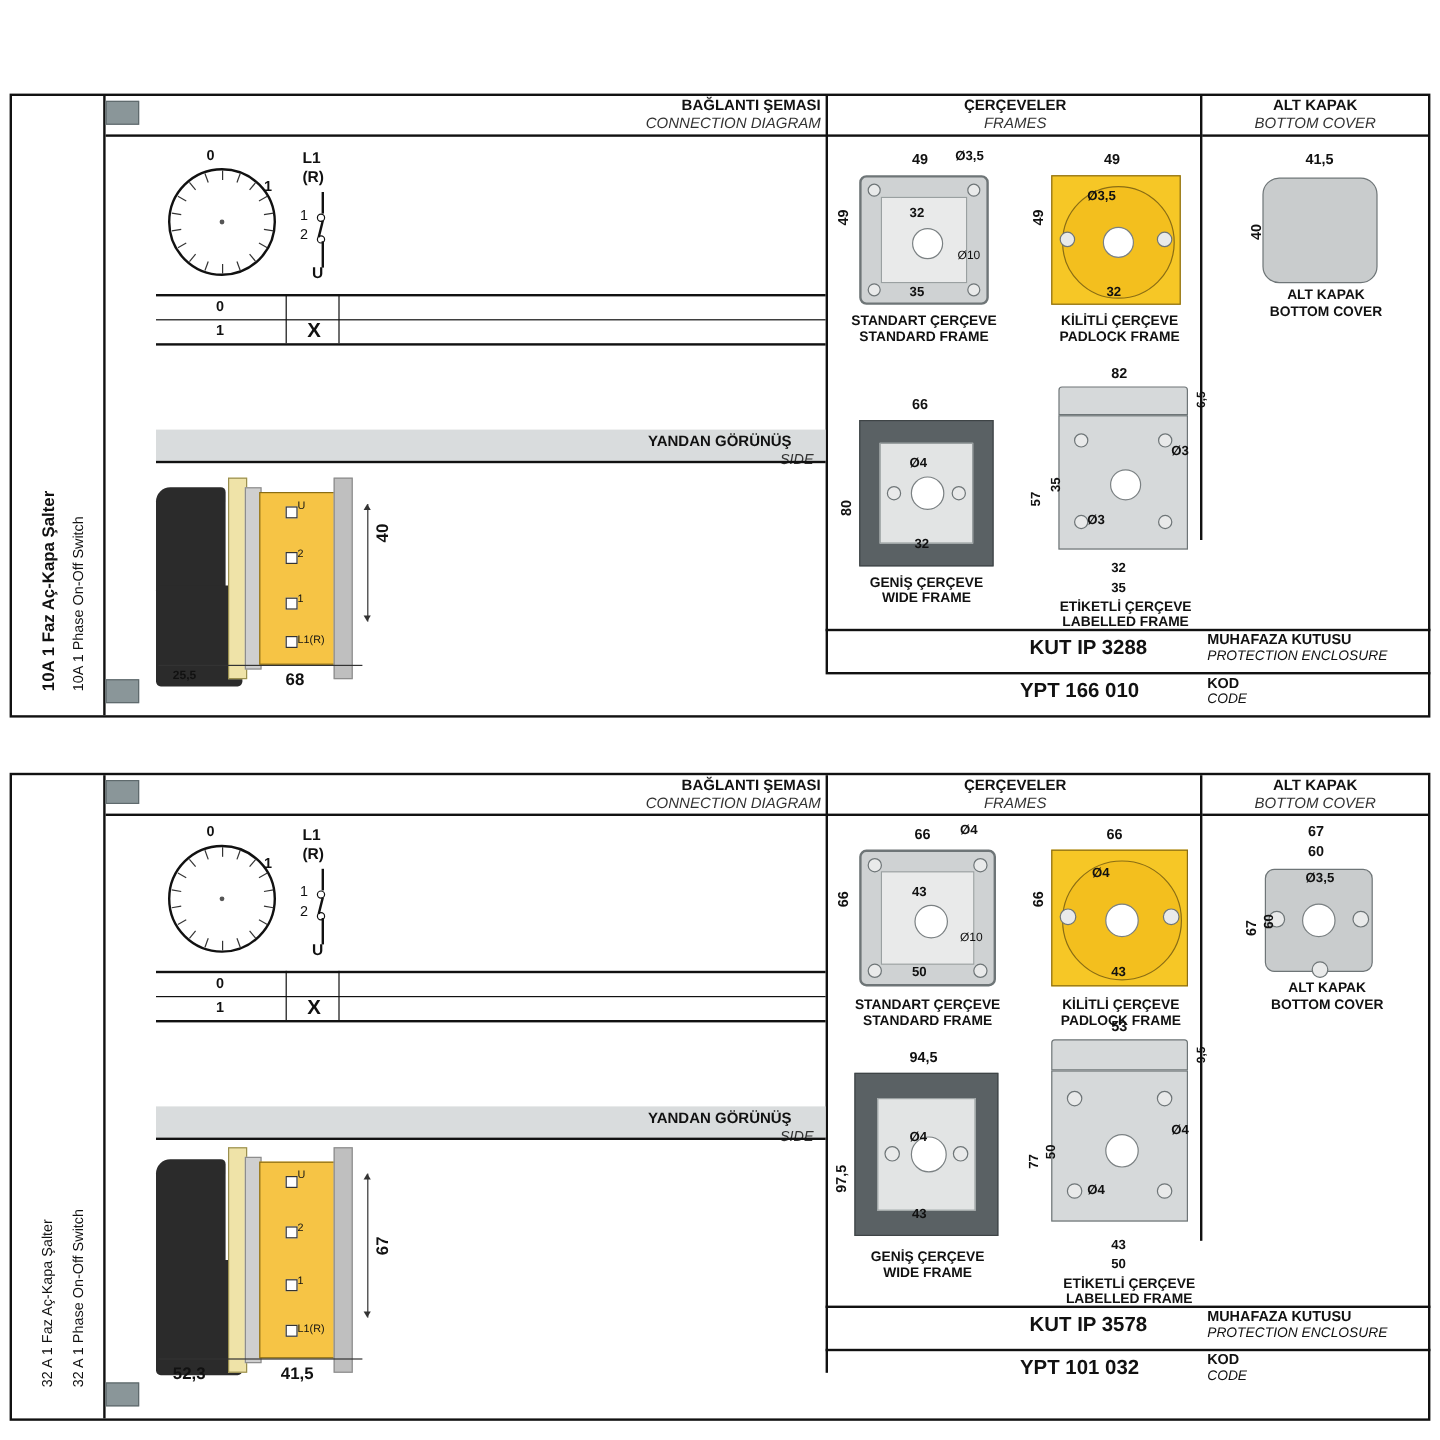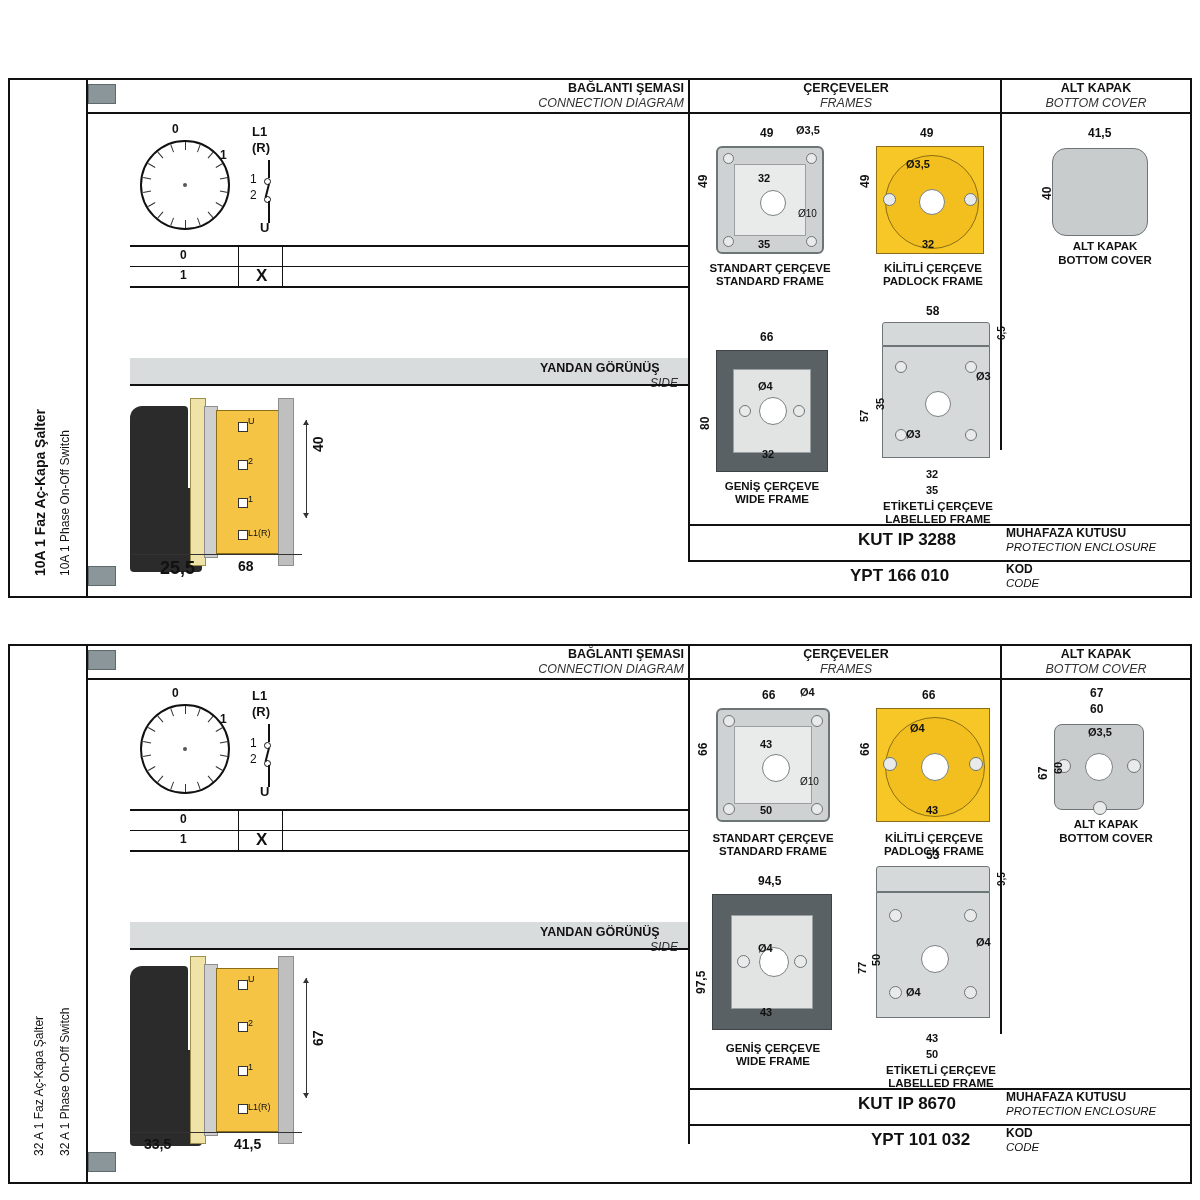--- a/index.html
+++ b/index.html
@@ -171,21 +171,21 @@
     <div class="lbl xs" style="left:238px;top:376px;">2</div>
     <div class="lbl xs" style="left:238px;top:414px;">1</div>
     <div class="lbl xs" style="left:238px;top:448px;">L1(R)</div>
 
     <div class="dim dimv" style="left:296px;top:340px;height:98px;"></div>
     <div class="arrU" style="left:293px;top:340px;"></div>
     <div class="arrD" style="left:293px;top:433px;"></div>
     <div class="lbl b" style="left:300px;top:372px;transform:rotate(-90deg);transform-origin:0 0;font-size:14px;">40</div>
 
     <div class="hline1" style="left:122px;top:474px;width:170px;background:#333;"></div>
-    <div class="lbl b" style="left:150px;top:478px;font-size:18px;">25,5</div>
+    <div class="lbl b" style="left:134px;top:478px;font-size:10px;">25,5</div>
     <div class="lbl b" style="left:228px;top:478px;font-size:14px;">68</div>
 
     <div class="frm frmStd" style="left:706px;top:66px;width:108px;height:108px;">
       <div class="frmInner" style="left:16px;top:16px;right:16px;bottom:16px;"></div>
       <div class="hole" style="left:42px;top:42px;width:24px;height:24px;"></div>
       <div class="scr" style="left:5px;top:5px;width:9px;height:9px;"></div>
       <div class="scr" style="right:5px;top:5px;width:9px;height:9px;"></div>
       <div class="scr" style="left:5px;bottom:5px;width:9px;height:9px;"></div>
       <div class="scr" style="right:5px;bottom:5px;width:9px;height:9px;"></div>
     </div>
@@ -225,21 +225,21 @@
     <div class="cap" style="left:682px;top:413px;width:160px;">WIDE FRAME</div>
 
     <div class="frm frmLab" style="left:872px;top:242px;width:108px;height:24px;border-radius:3px 3px 0 0;"></div>
     <div class="frm frmLab" style="left:872px;top:266px;width:108px;height:112px;">
       <div class="hole" style="left:42px;top:44px;width:24px;height:24px;"></div>
       <div class="scr" style="left:12px;top:14px;width:10px;height:10px;"></div>
       <div class="scr" style="right:12px;top:14px;width:10px;height:10px;"></div>
       <div class="scr" style="left:12px;bottom:16px;width:10px;height:10px;"></div>
       <div class="scr" style="right:12px;bottom:16px;width:10px;height:10px;"></div>
     </div>
-    <div class="lbl b" style="left:916px;top:224px;font-size:12px;">58</div>
+    <div class="lbl b" style="left:916px;top:224px;font-size:12px;">82</div>
     <div class="lbl b" style="left:986px;top:260px;transform:rotate(-90deg);transform-origin:0 0;font-size:10px;">6,5</div>
     <div class="lbl b" style="left:848px;top:342px;transform:rotate(-90deg);transform-origin:0 0;font-size:11px;">57</div>
     <div class="lbl b" style="left:864px;top:330px;transform:rotate(-90deg);transform-origin:0 0;font-size:11px;">35</div>
     <div class="lbl b" style="left:966px;top:290px;font-size:11px;">Ø3</div>
     <div class="lbl b" style="left:896px;top:348px;font-size:11px;">Ø3</div>
     <div class="lbl b" style="left:916px;top:388px;font-size:11px;">32</div>
     <div class="lbl b" style="left:916px;top:404px;font-size:11px;">35</div>
     <div class="cap" style="left:848px;top:420px;width:160px;">ETİKETLİ ÇERÇEVE</div>
     <div class="cap" style="left:848px;top:433px;width:160px;">LABELLED FRAME</div>
 
@@ -346,21 +346,21 @@
     <div class="lbl xs" style="left:238px;top:372px;">2</div>
     <div class="lbl xs" style="left:238px;top:416px;">1</div>
     <div class="lbl xs" style="left:238px;top:456px;">L1(R)</div>
 
     <div class="dim dimv" style="left:296px;top:332px;height:120px;"></div>
     <div class="arrU" style="left:293px;top:332px;"></div>
     <div class="arrD" style="left:293px;top:447px;"></div>
     <div class="lbl b" style="left:300px;top:400px;transform:rotate(-90deg);transform-origin:0 0;font-size:14px;">67</div>
 
     <div class="hline1" style="left:122px;top:486px;width:170px;background:#333;"></div>
-    <div class="lbl b" style="left:134px;top:490px;font-size:14px;">33,5</div>
+    <div class="lbl b" style="left:134px;top:490px;font-size:14px;">52,3</div>
     <div class="lbl b" style="left:224px;top:490px;font-size:14px;">41,5</div>
 
     <div class="frm frmStd" style="left:706px;top:62px;width:114px;height:114px;">
       <div class="frmInner" style="left:16px;top:16px;right:16px;bottom:16px;"></div>
       <div class="hole" style="left:44px;top:44px;width:26px;height:26px;"></div>
       <div class="scr" style="left:5px;top:5px;width:10px;height:10px;"></div>
       <div class="scr" style="right:5px;top:5px;width:10px;height:10px;"></div>
       <div class="scr" style="left:5px;bottom:5px;width:10px;height:10px;"></div>
       <div class="scr" style="right:5px;bottom:5px;width:10px;height:10px;"></div>
     </div>
@@ -427,21 +427,21 @@
     <div class="lbl b" style="left:1080px;top:40px;font-size:12px;">67</div>
     <div class="lbl b" style="left:1080px;top:56px;font-size:12px;">60</div>
     <div class="lbl b" style="left:1026px;top:134px;transform:rotate(-90deg);transform-origin:0 0;font-size:12px;">67</div>
     <div class="lbl b" style="left:1042px;top:128px;transform:rotate(-90deg);transform-origin:0 0;font-size:11px;">60</div>
     <div class="lbl b" style="left:1078px;top:80px;font-size:11px;">Ø3,5</div>
     <div class="cap" style="left:1020px;top:172px;width:152px;">ALT KAPAK</div>
     <div class="cap" style="left:1020px;top:186px;width:152px;">BOTTOM COVER</div>
 
     <div class="hline" style="left:678px;top:442px;width:504px;"></div>
     <div class="hline" style="left:678px;top:478px;width:504px;"></div>
-    <div class="bigtxt" style="left:848px;top:448px;">KUT IP 8670</div>
+    <div class="bigtxt" style="left:848px;top:448px;">KUT IP 3578</div>
     <div class="smbold" style="left:996px;top:444px;">MUHAFAZA KUTUSU</div>
     <div class="smital" style="left:996px;top:459px;">PROTECTION ENCLOSURE</div>
-    <div class="bigtxt" style="left:840px;top:484px;margin-left:21px;">YPT 101 032</div>
+    <div class="bigtxt" style="left:840px;top:484px;">YPT 101 032</div>
     <div class="smbold" style="left:996px;top:480px;">KOD</div>
     <div class="smital" style="left:996px;top:495px;">CODE</div>
   </div>
 
 </div>
 
 </body></html>

